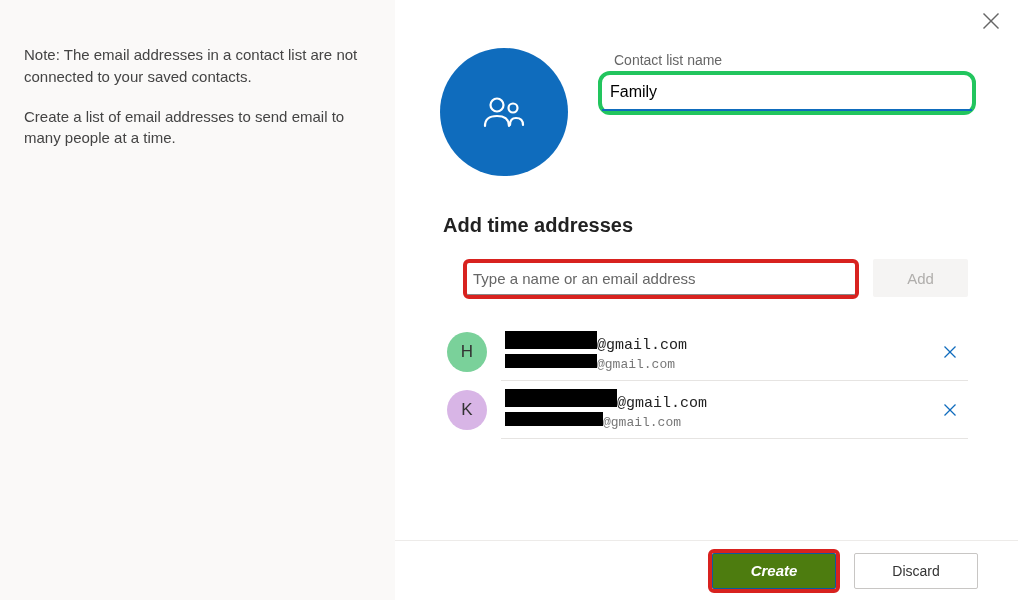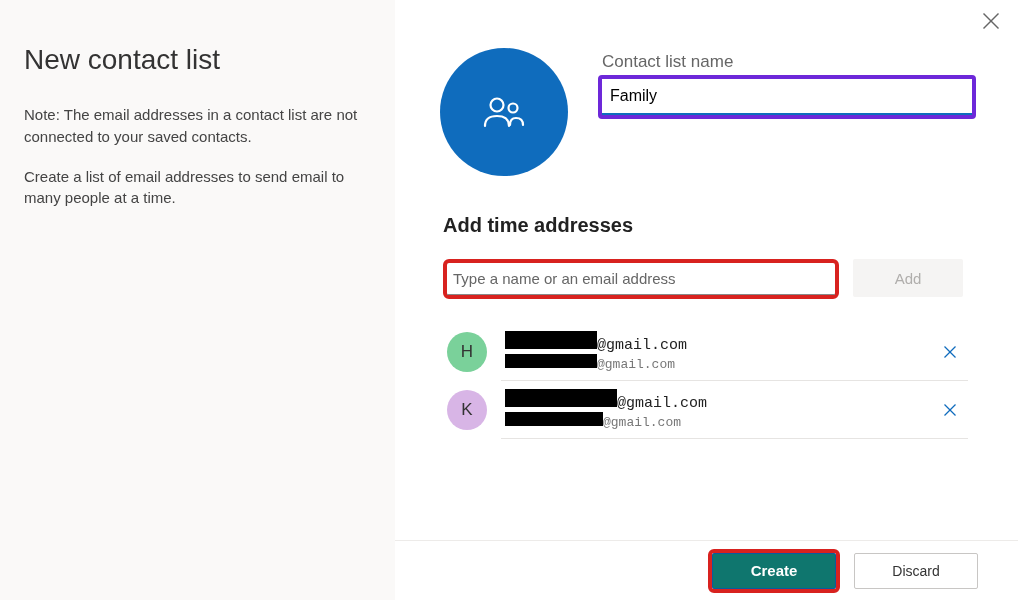--- a/index.html
+++ b/index.html
@@ -58,30 +58,30 @@
       border-radius: 50%;
       background: #0f6cbd;
       display: flex;
       align-items: center;
       justify-content: center;
       flex-shrink: 0;
     }
     .avatar-circle svg { width: 42px; height: 34px; }
     .name-col { padding-top: 4px; }
     .name-label {
-      font-size: 17px;
+      font-size: 14px;
       color: #666;
       margin-bottom: 3px;
-      margin-left: 4px;
+      margin-left: 16px;
     }
     .name-input-wrap {
       position: relative;
       width: 378px;
-      border: 4px solid #6d28d9;
-      border-radius: 4px;
+      border: 4px solid #22c55e;
+      border-radius: 12px;
     }
     .name-input {
       width: 100%;
       height: 36px;
       border: none;
       border-bottom: 2px solid #0f6cbd;
       font-size: 16px;
       padding: 4px 8px;
       outline: none;
       background: transparent;
@@ -95,20 +95,21 @@
       font-size: 20px;
       font-weight: 600;
       color: #222;
       margin-bottom: 22px;
     }
     .add-row {
       display: flex;
       gap: 14px;
       align-items: flex-start;
       margin-bottom: 24px;
+      margin-left: 20px;
     }
     .add-input-wrap {
       border: 4px solid #d8221f;
       border-radius: 6px;
       flex: 0 0 auto;
     }
     .add-input {
       width: 388px;
       height: 32px;
       border: none;
@@ -186,44 +187,44 @@
       padding-right: 40px;
     }
     .create-wrap {
       border: 4px solid #d8221f;
       border-radius: 6px;
       padding: 0;
     }
     .create-btn {
       width: 124px;
       height: 36px;
-      background: #0f766e;
+      background: #4d7c0f;
       border: 1px solid #0b5aa0;
       color: #fff;
       font-size: 15px;
       font-weight: 600;
       border-radius: 2px;
       cursor: pointer;
+      font-style: italic;
     }
     .discard-btn {
       width: 124px;
       height: 36px;
       background: #fff;
       border: 1px solid #c8c6c4;
       color: #333;
       font-size: 14px;
       border-radius: 2px;
       cursor: pointer;
     }
   </style>
 </head>
 <body>
 
 <div class="left-panel">
-  <h1>New contact list</h1>
   <p>Note: The email addresses in a contact list are not connected to your saved contacts.</p>
   <p>Create a list of email addresses to send email to many people at a time.</p>
 </div>
 
 <div class="right-panel">
 
   <div class="close-x">
     <svg viewBox="0 0 16 16">
       <line x1="2" y1="2" x2="14" y2="14" stroke="#666" stroke-width="1.1"></line>
       <line x1="14" y1="2" x2="2" y2="14" stroke="#666" stroke-width="1.1"></line>

